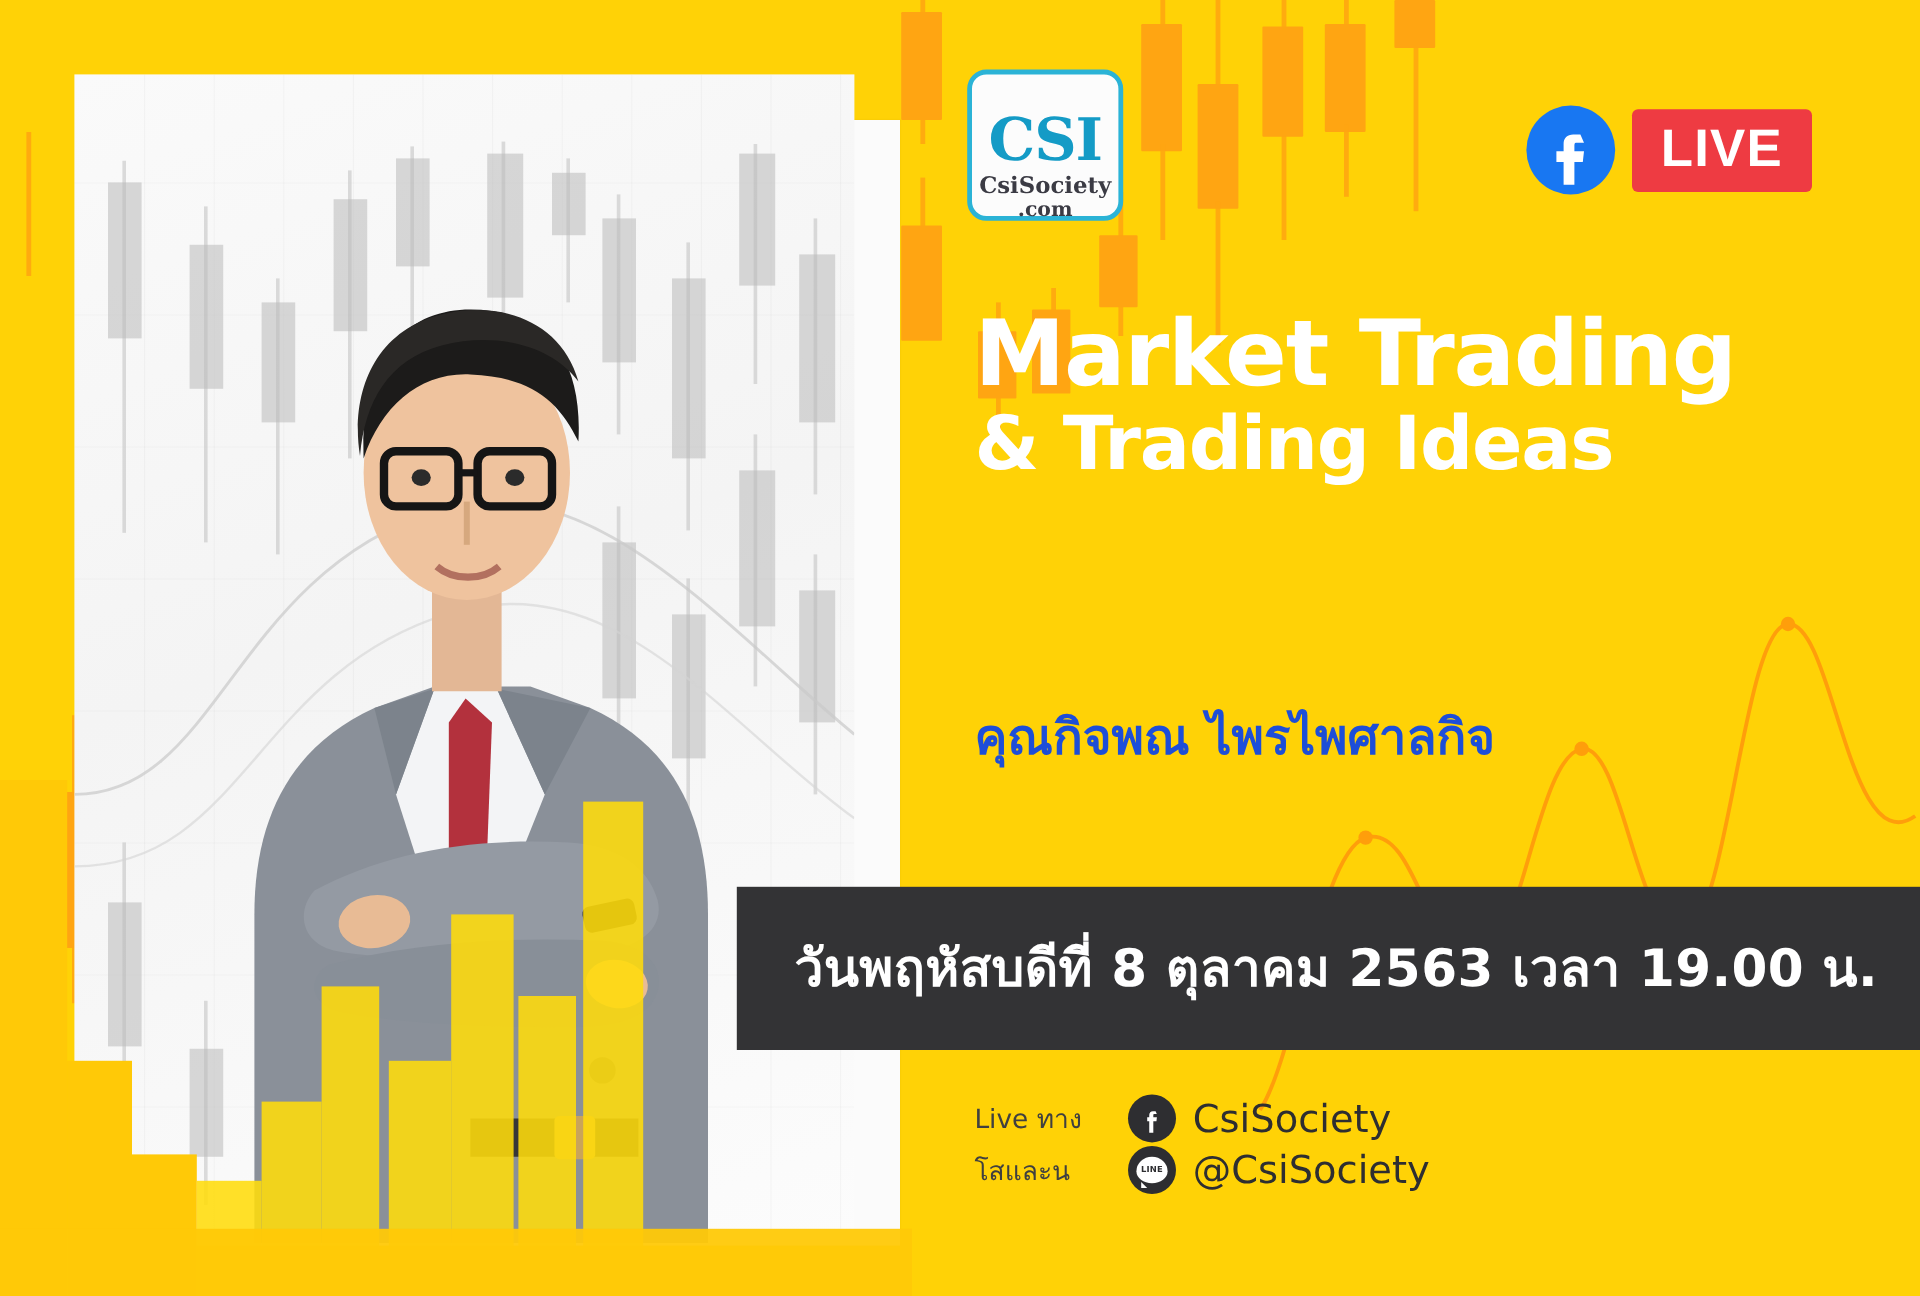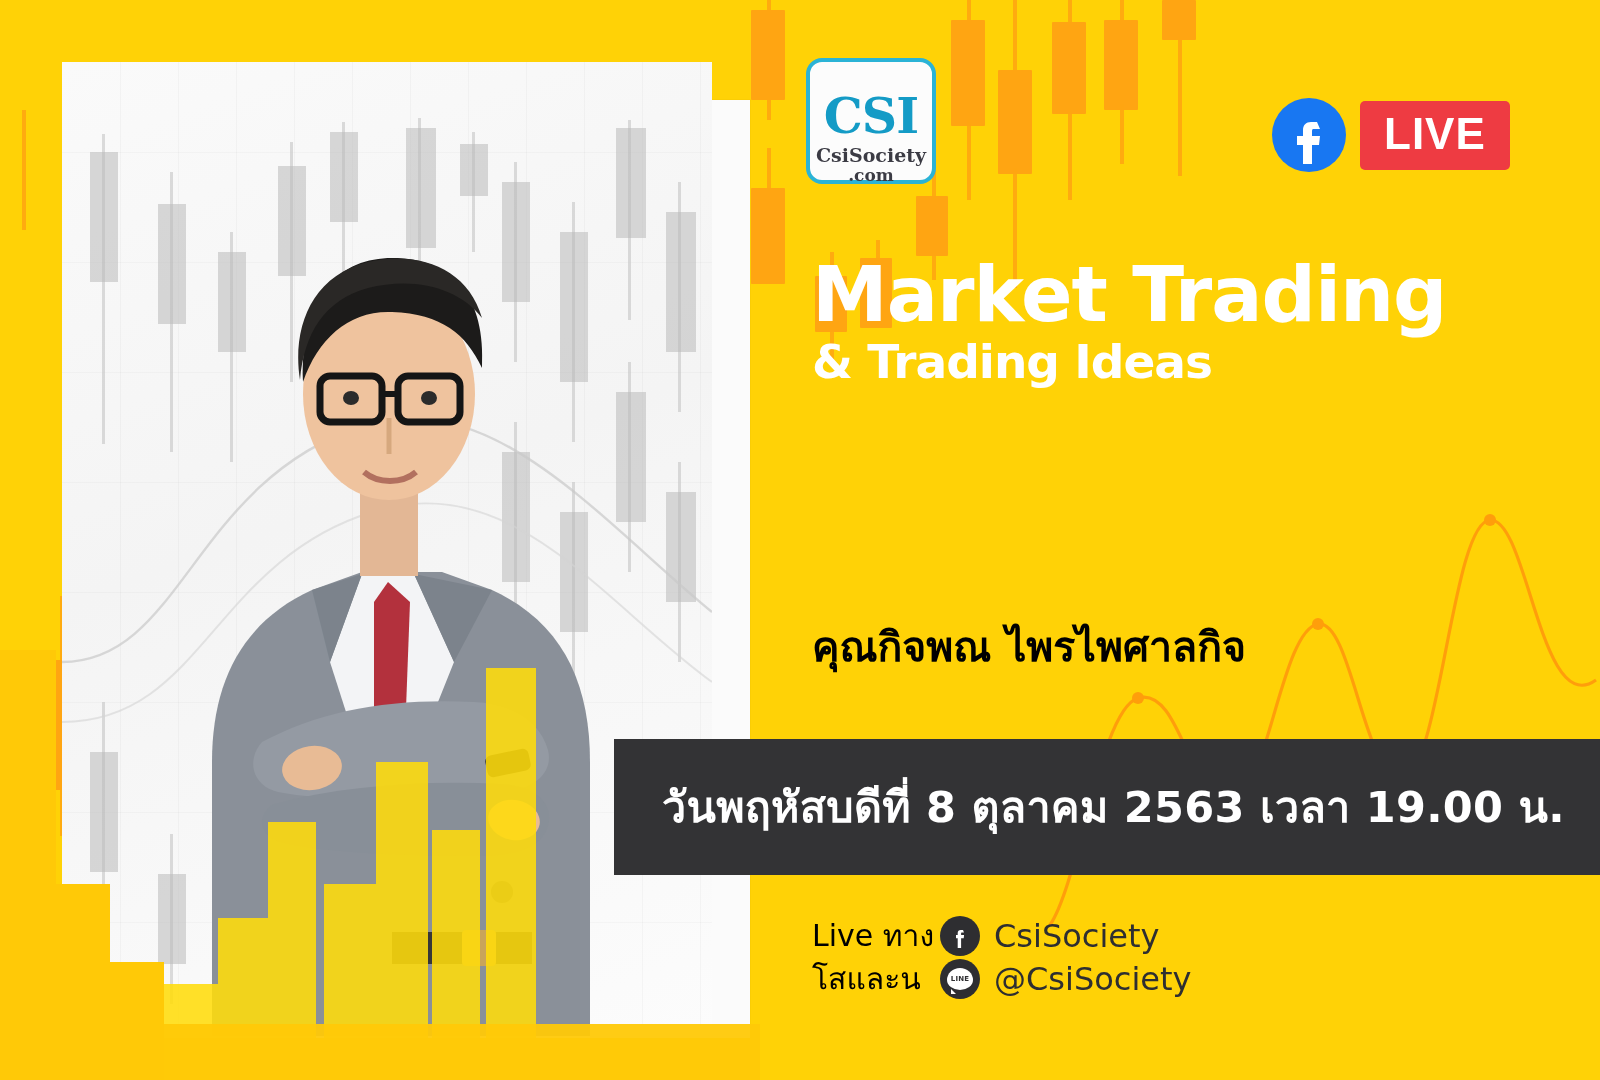--- a/index.html
+++ b/index.html
@@ -67,65 +67,65 @@
   .logo-soc {
     font-family:"DejaVu Serif","Liberation Serif",serif;
     font-weight:bold; font-size:19px; color:#3B3B44; line-height:1.05;
   }
   .logo-com {
     font-family:"DejaVu Serif","Liberation Serif",serif;
     font-weight:bold; font-size:17px; color:#3B3B44; line-height:1.1;
   }
 
   
-  .fb-live { position:absolute; left:1272px; top:98px; display:flex; align-items:center; gap:14px; }
+  .fb-live { position:absolute; left:1272px; top:88px; display:flex; align-items:center; gap:14px; }
   .fb-circle { width:74px; height:74px; border-radius:50%; background:#1877F2; position:relative; }
   .fb-circle svg { position:absolute; left:0; top:0; }
   .live-badge {
     background:#EE3B42; color:#fff; font-weight:bold; font-size:44px;
     letter-spacing:1px; padding:11px 24px 14px; border-radius:5px;
     font-family:"Liberation Sans",sans-serif; line-height:1;
   }
 
   
   .title-wrap { position:absolute; left:812px; top:256px; width:760px; }
   .title-line {
     color:#FFFFFF; font-weight:bold; letter-spacing:-1px;
     font-family:"DejaVu Sans","Liberation Sans",sans-serif;
     line-height:1.03;
   }
   .t1 { font-size:76px; }
-  .t2 { font-size:47px; margin-top:4px; }
+  .t2 { font-size:62px; margin-top:4px; }
   .t3 { font-size:82px; margin-top:2px; }
 
   
   .speaker-name {
-    position:absolute; left:812px; top:623px; width:720px;
-    font-size:41px; font-weight:bold; color:#000000; line-height:1.2;
+    position:absolute; left:812px; top:590px; width:720px;
+    font-size:41px; font-weight:bold; color:#1d4ed8; line-height:1.2;
   }
   .speaker-role {
     position:absolute; left:812px; top:652px; width:760px;
     font-size:29px; color:#3B3B3D; line-height:1.3;
   }
 
   
   .date-banner {
     position:absolute; left:614px; top:739px; width:986px; height:136px;
     background:#333335; display:flex; align-items:center;
   }
   .date-text {
     color:#FFFFFF; font-size:43px; font-weight:bold;
     margin-left:48px; letter-spacing:.3px; white-space:nowrap;
   }
 
   
   .contact { position:absolute; display:flex; align-items:center; }
   .c1 { left:812px; top:912px; }
   .c2 { left:812px; top:955px; }
-  .c-label { font-size:30px; color:#000000; width:128px; }
+  .c-label { font-size:22px; color:#404040; width:128px; }
   .c-icon {
     width:40px; height:40px; border-radius:50%; background:#2E2E31;
     display:flex; align-items:center; justify-content:center; margin-right:14px;
     position:relative; flex:0 0 auto;
   }
   .c-value { font-size:32px; color:#2E2E31; }
 
   .line-bubble {
     width:26px; height:22px; background:#fff; border-radius:50% 50% 50% 50%/55% 55% 45% 45%;
     position:relative; display:flex; align-items:center; justify-content:center;

